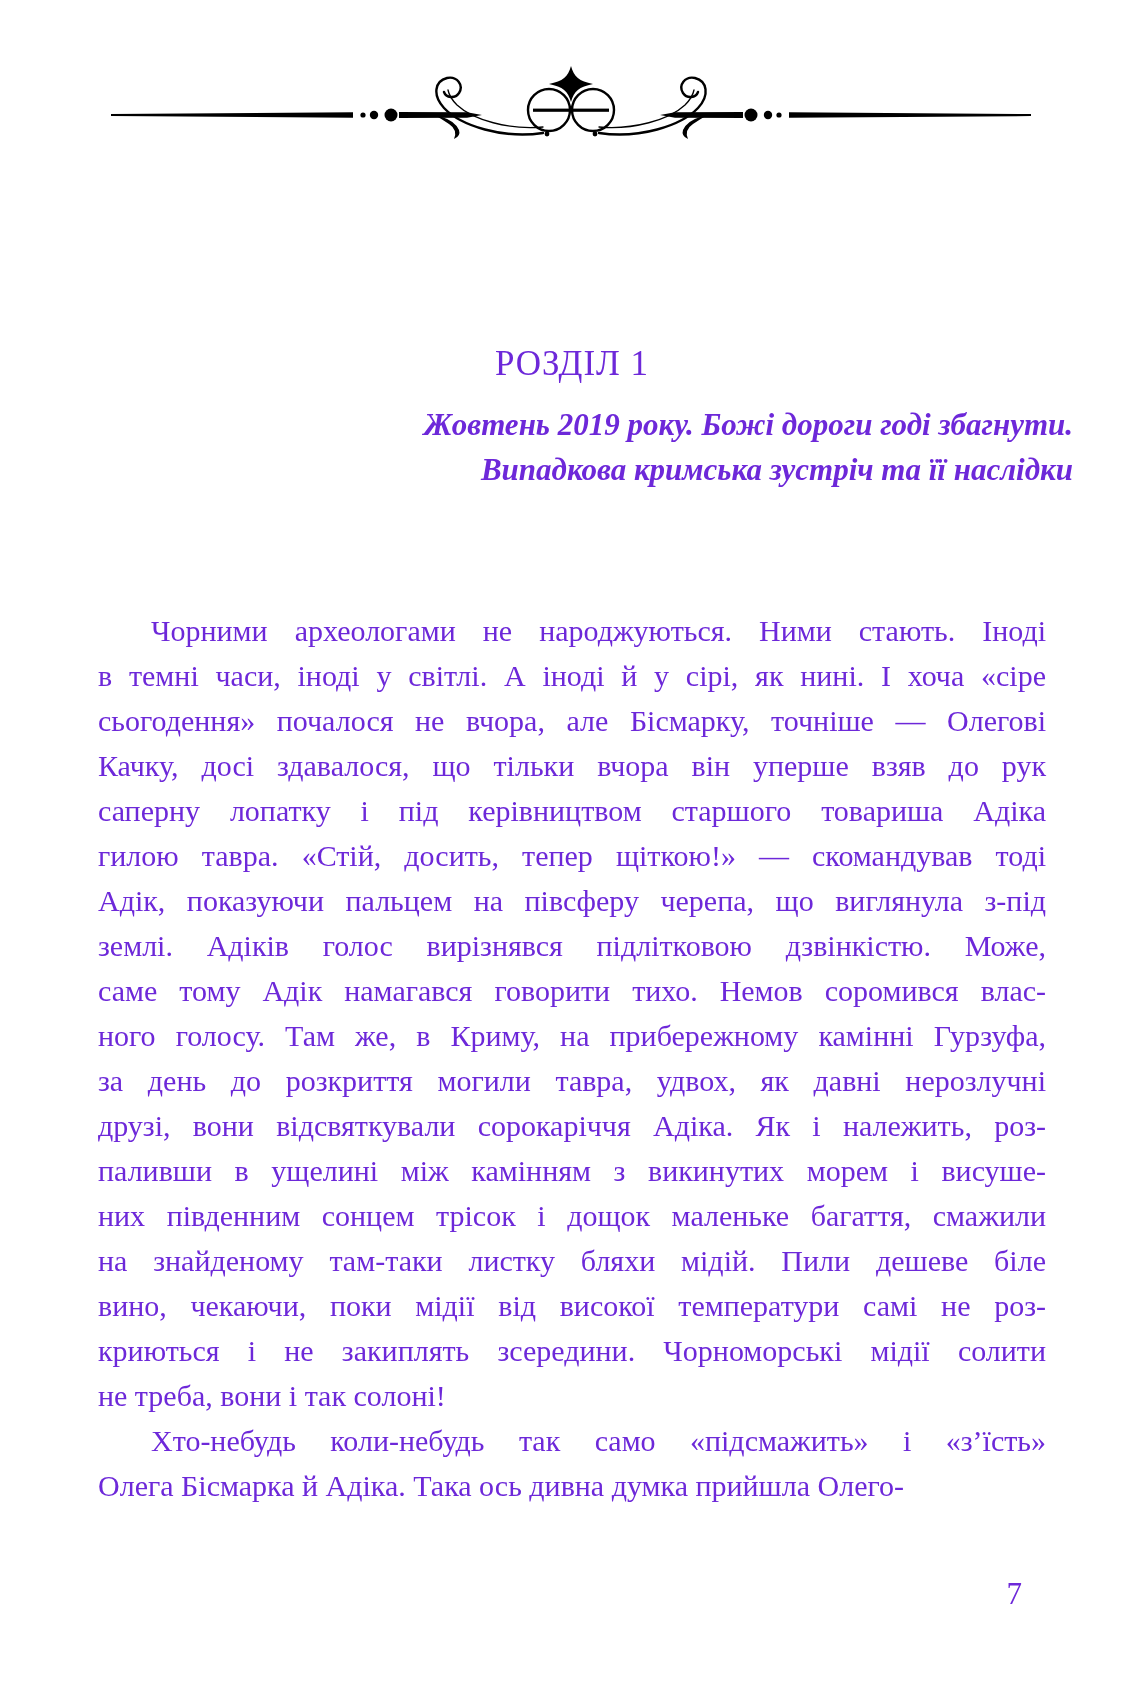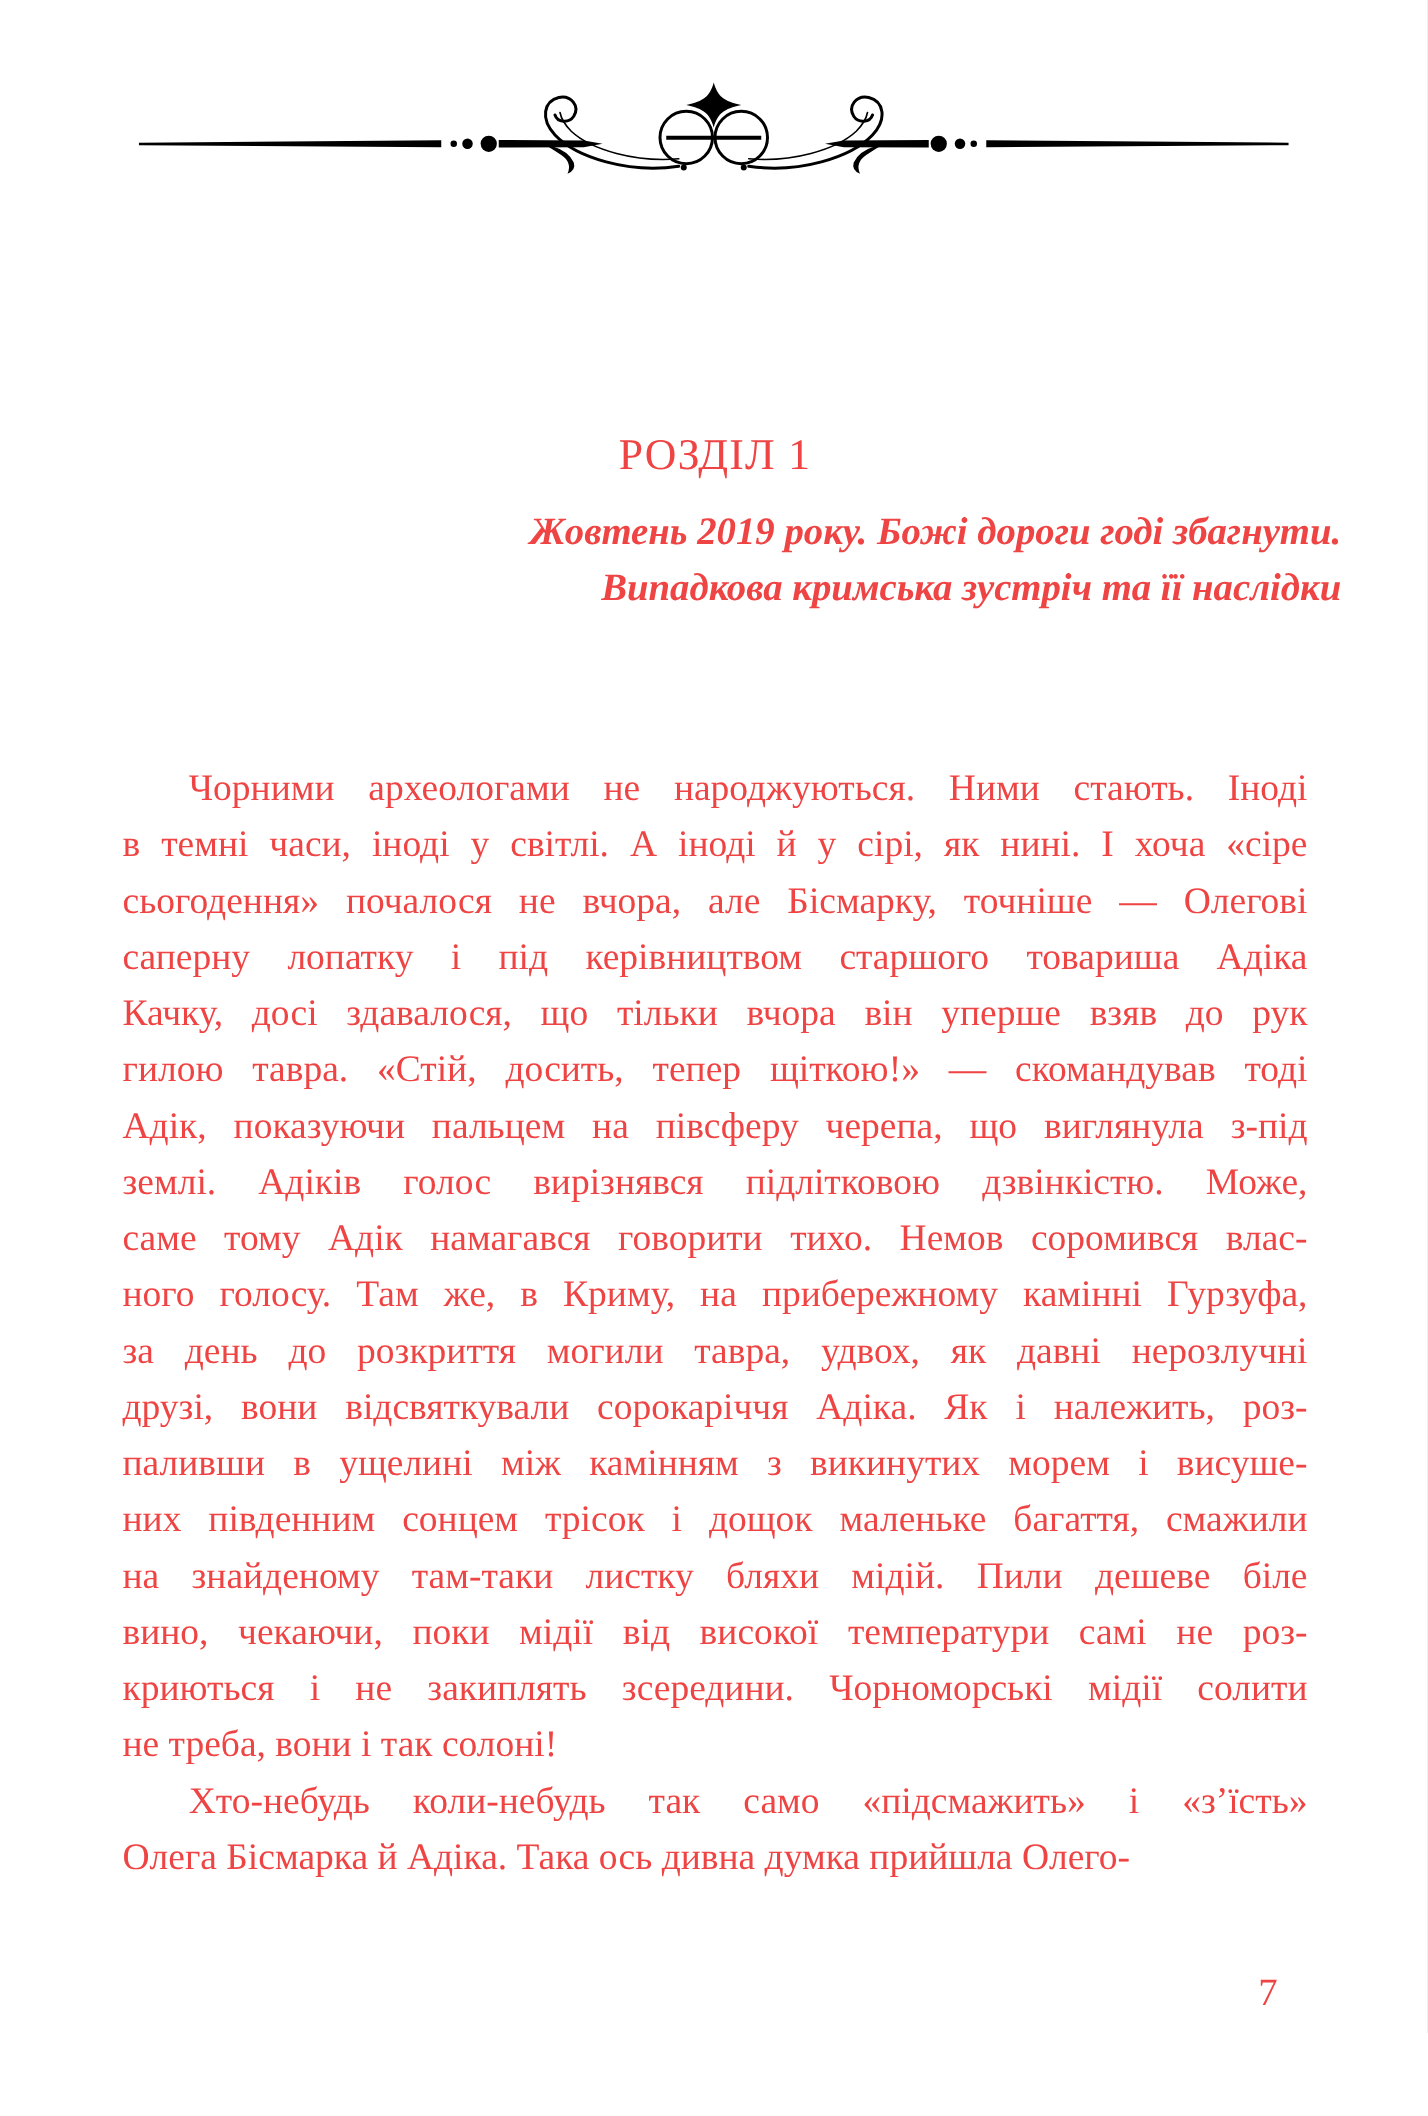--- a/index.html
+++ b/index.html
@@ -2,21 +2,21 @@
 <html lang="uk"><head>
 <meta charset="utf-8">
 <style>
   html, body { margin: 0; padding: 0; background: #e8e8e8; }
   .page {
     position: relative;
     width: 1142px;
     height: 1693px;
     margin: 0 auto;
     background: #ffffff;
-    color: #ef4444;
+    color: #6d28d9;
     font-family: "Liberation Serif", "DejaVu Serif", serif;
     overflow: hidden;
     text-decoration: underline;
   }
   .ornament {
     position: absolute;
     left: 111px;
     top: 64px;
     width: 920px;
     height: 80px;
@@ -104,22 +104,22 @@
 
   <div class="chapter-subtitle">
     <div>Жовтень 2019 року. Божі дороги годі збагнути.</div>
     <div>Випадкова кримська зустріч та її наслідки</div>
   </div>
 
   <div class="body-text">
       <div class="line para-first">Чорними археологами не народжуються. Ними стають. Іноді</div>
       <div class="line">в темні часи, іноді у світлі. А іноді й у сірі, як нині. І хоча «сіре</div>
       <div class="line">сьогодення» почалося не вчора, але Бісмарку, точніше — Олегові</div>
+      <div class="line">Качку, досі здавалося, що тільки вчора він уперше взяв до рук</div>
       <div class="line">саперну лопатку і під керівництвом старшого товариша Адіка</div>
-      <div class="line">Качку, досі здавалося, що тільки вчора він уперше взяв до рук</div>
       <div class="line">гилою тавра. «Стій, досить, тепер щіткою!» — скомандував тоді</div>
       <div class="line">Адік, показуючи пальцем на півсферу черепа, що виглянула з-під</div>
       <div class="line">землі. Адіків голос вирізнявся підлітковою дзвінкістю. Може,</div>
       <div class="line">саме тому Адік намагався говорити тихо. Немов соромився влас-</div>
       <div class="line">ного голосу. Там же, в Криму, на прибережному камінні Гурзуфа,</div>
       <div class="line">за день до розкриття могили тавра, удвох, як давні нерозлучні</div>
       <div class="line">друзі, вони відсвяткували сорокаріччя Адіка. Як і належить, роз-</div>
       <div class="line">паливши в ущелині між камінням з викинутих морем і висуше-</div>
       <div class="line">них південним сонцем трісок і дощок маленьке багаття, смажили</div>
       <div class="line">на знайденому там-таки листку бляхи мідій. Пили дешеве біле</div>

